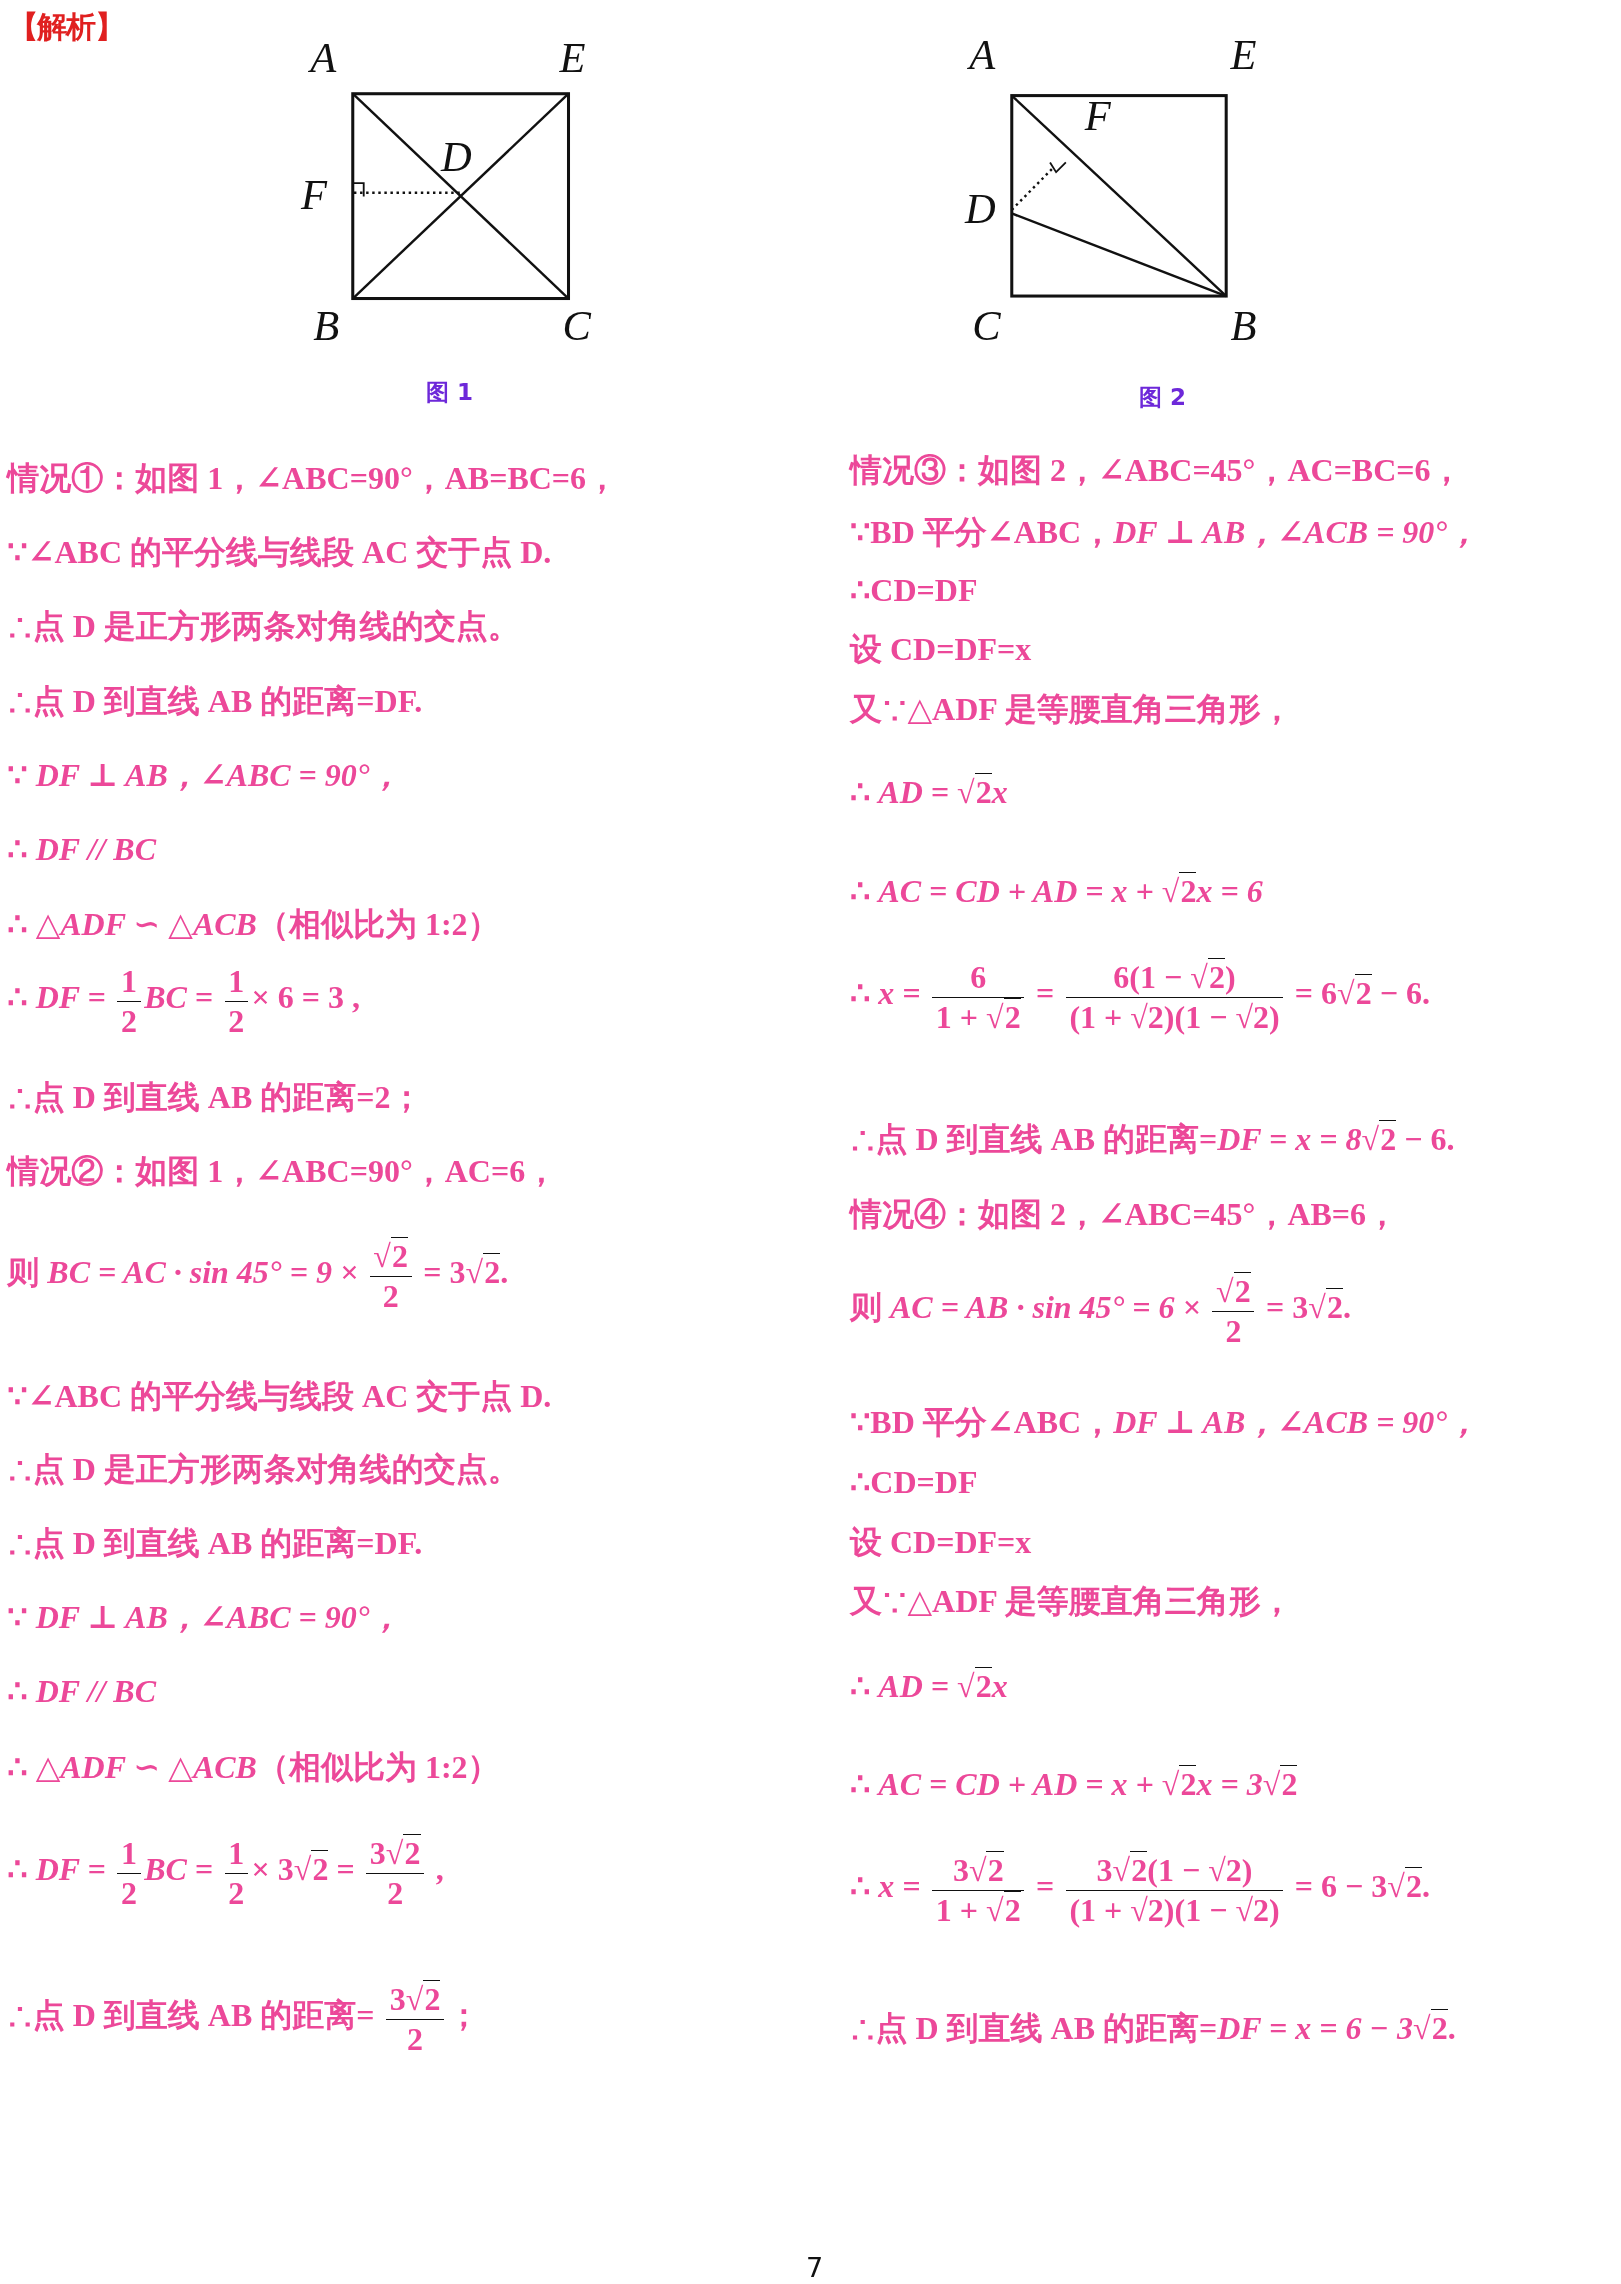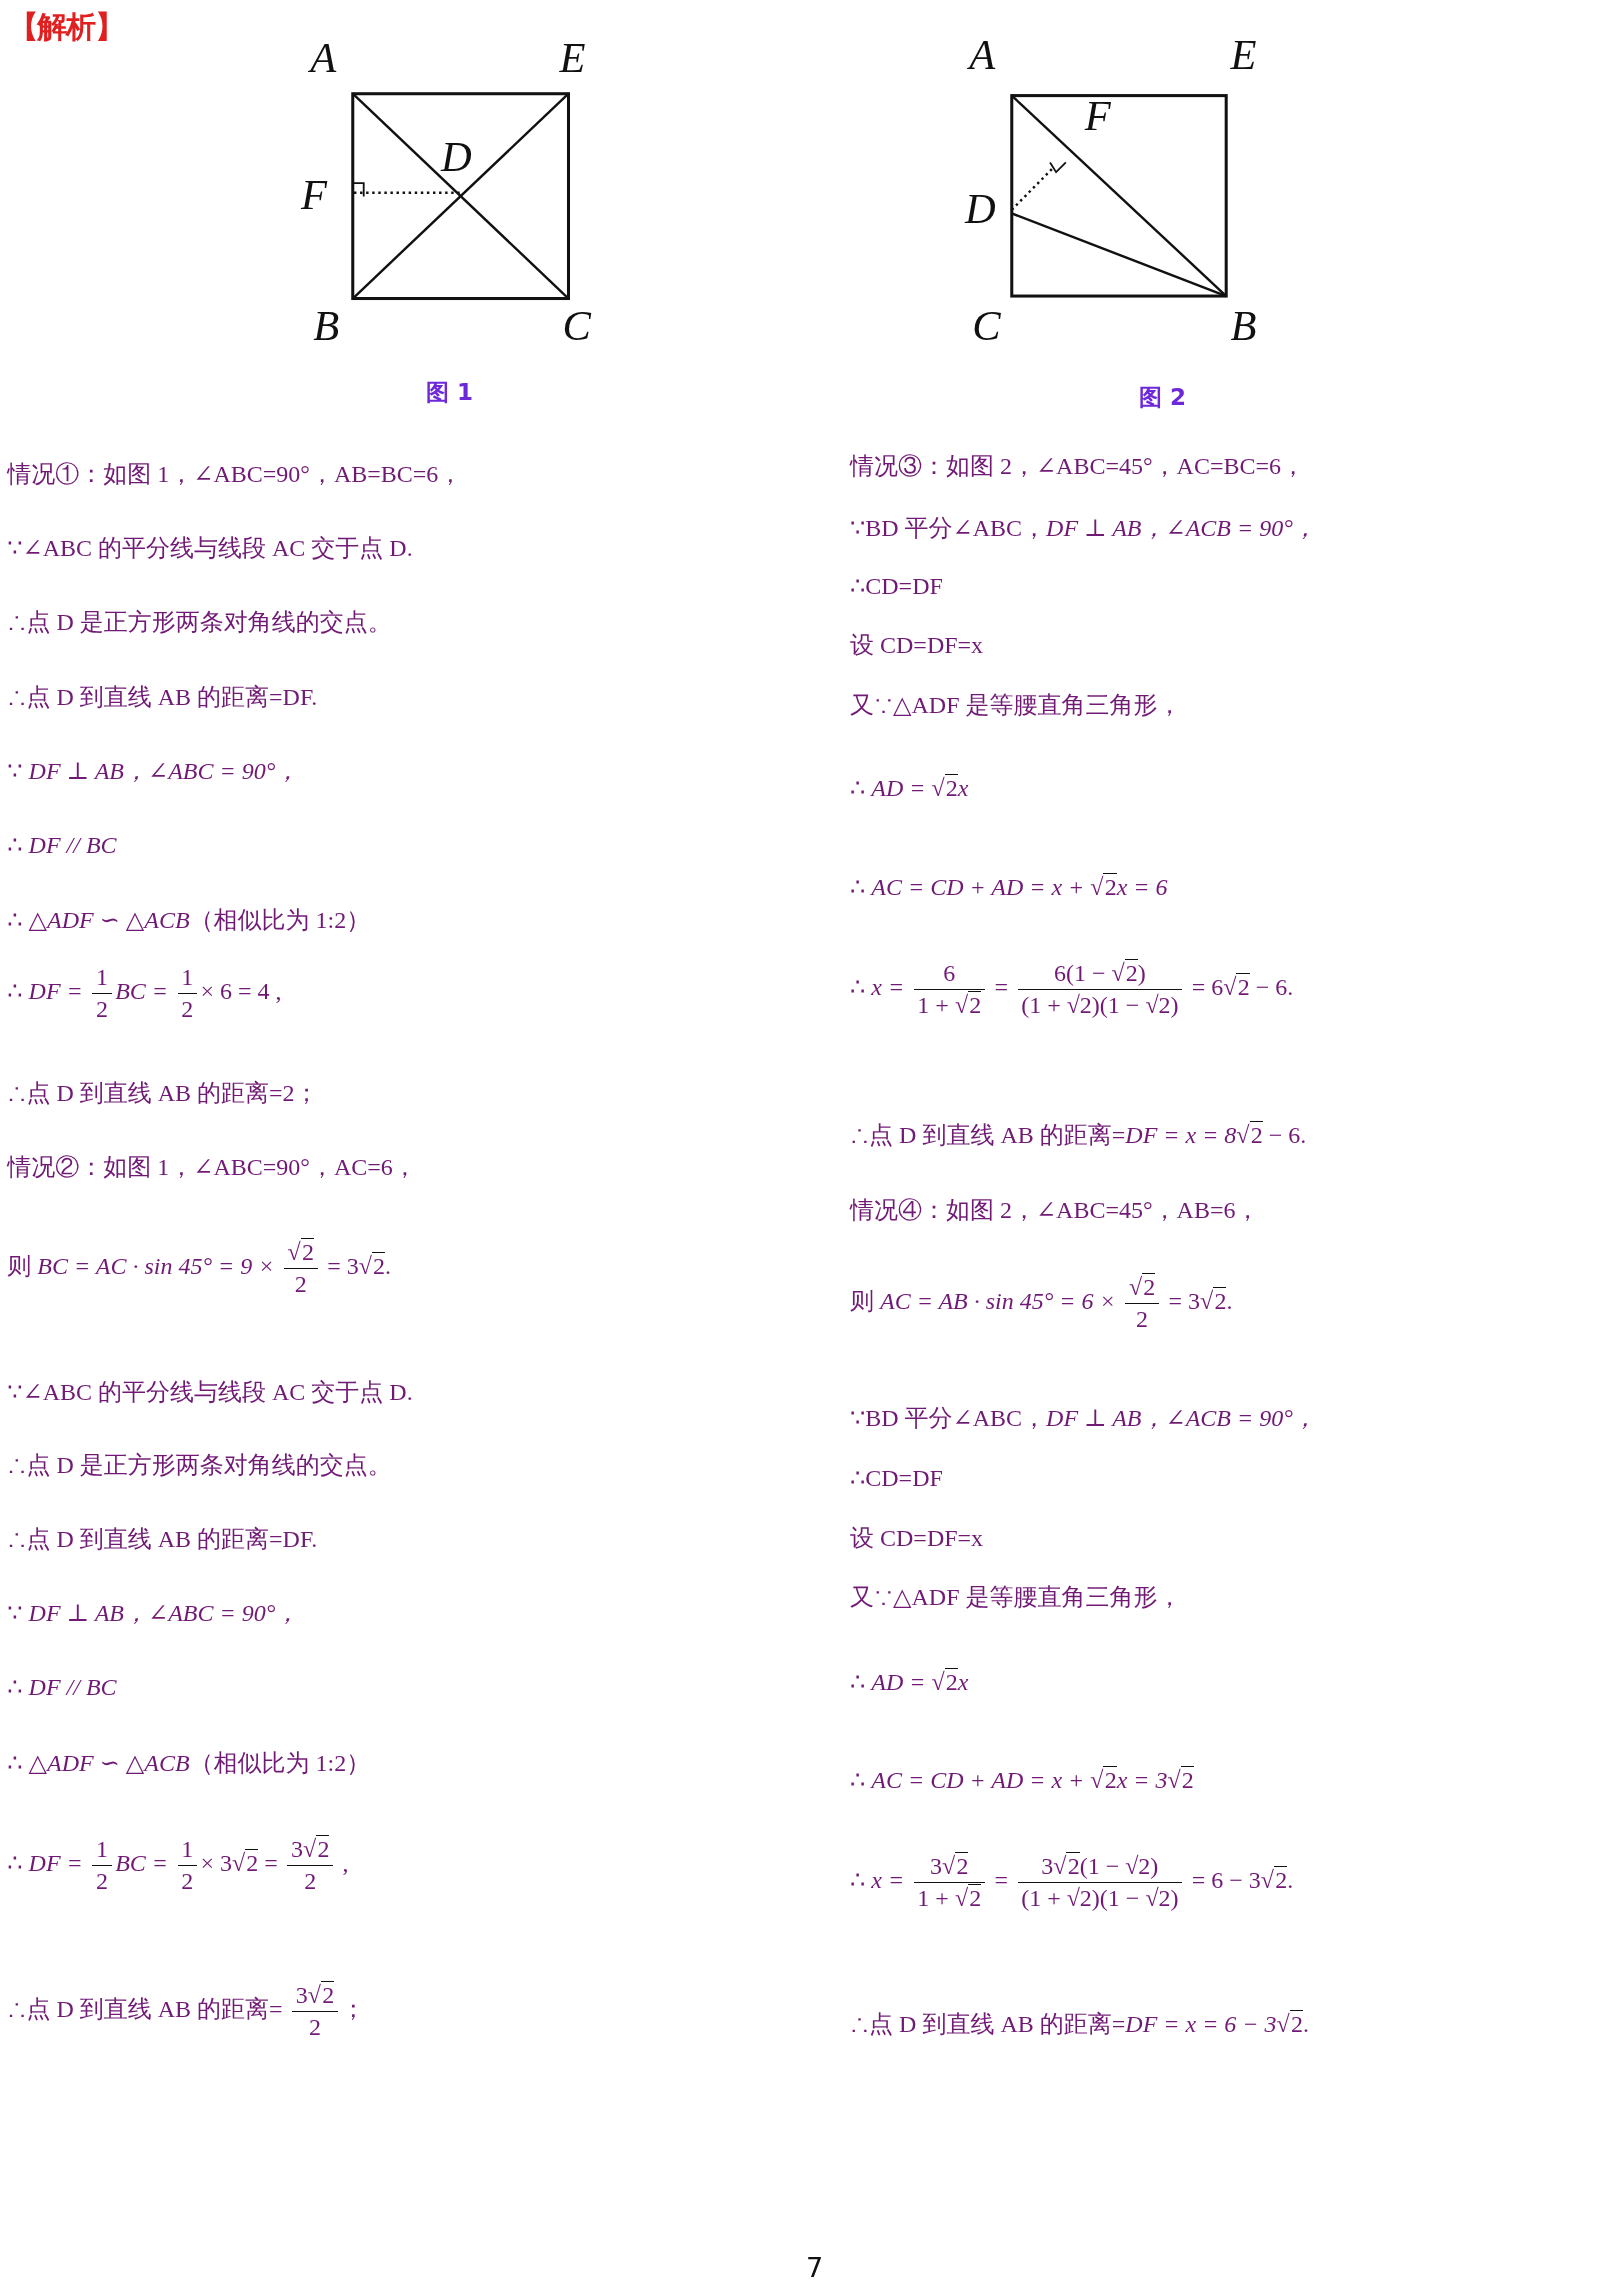--- a/index.html
+++ b/index.html
@@ -4,21 +4,21 @@
 <style>
   html, body { margin:0; padding:0; background:#ffffff; }
   body { width:1621px; height:2284px; position:relative; overflow:hidden;
          font-family:"Liberation Serif","DejaVu Serif",serif; color:#111; }
   .header { position:absolute; left:8.5px; top:7.3px; font-size:30px; font-weight:bold;
             color:#e02020; font-family:"DejaVu Sans","Liberation Sans",sans-serif; letter-spacing:-1.2px;text-align:right; }
   .fig { position:absolute; }
   .fig svg { overflow:visible; }
   .lbl { font-family:"Liberation Serif","DejaVu Serif",serif; font-style:italic; font-size:70px; fill:#111; }
   .cap { position:absolute; font-size:23px; font-family:"DejaVu Sans","Liberation Sans",sans-serif; color:#6d28d9;font-weight:bold; }
-  .line { position:absolute; white-space:nowrap; font-size:24px; line-height:1; color:#701a75; }
+  .line { position:absolute; white-space:nowrap; font-size:32px; line-height:1; color:#ec4899;font-weight:bold; }
   .m { font-style:italic; }
   .frac { display:inline-block; vertical-align:middle; text-align:center; margin:0 3.6px; }
   .frac > span { display:block; padding:0 3.6px; }
   .frac .num { border-bottom:1.8px solid #111; padding-bottom:3.6px; }
   .frac .den { padding-top:3.6px; }
   .sq { border-top:1.8px solid #111; padding-left:1.2px; }
   .pagenum { position:absolute; left:806px; top:2252px; font-size:27px;
              font-family:"DejaVu Sans","Liberation Sans",sans-serif; color:#111; }
 </style>
 </head>
@@ -63,21 +63,21 @@
 <div class="line" style="left:7.3px;top:462px;">情况①：如图 1，∠ABC=90°，AB=BC=6，</div>
 <div class="line" style="left:7.3px;top:536px;">∵∠ABC 的平分线与线段 AC 交于点 D.</div>
 <div class="line" style="left:7.3px;top:610px;">∴点 D 是正方形两条对角线的交点。</div>
 <div class="line" style="left:7.3px;top:685px;">∴点 D 到直线 AB 的距离=DF.</div>
 <div class="line" style="left:7.3px;top:759px;"><span>∵ </span><span class="m">DF ⊥ AB，∠ABC = 90°，</span></div>
 <div class="line" style="left:7.3px;top:833px;"><span>∴ </span><span class="m">DF // BC</span></div>
 <div class="line" style="left:7.3px;top:908px;"><span>∴ </span><span class="m">△ADF ∽ △ACB</span><span>（相似比为 1:2）</span></div>
 <div class="line" style="left:7.3px;top:965px;">
   <span>∴ </span><span class="m">DF = </span>
   <span class="frac"><span class="num">1</span><span class="den">2</span></span><span class="m">BC = </span>
-  <span class="frac"><span class="num">1</span><span class="den">2</span></span><span>× 6 = 4 ,</span>
+  <span class="frac"><span class="num">1</span><span class="den">2</span></span><span>× 6 = 3 ,</span>
 </div>
 <div class="line" style="left:7.3px;top:1081px;">∴点 D 到直线 AB 的距离=2；</div>
 
 <div class="line" style="left:7.3px;top:1155px;">情况②：如图 1，∠ABC=90°，AC=6，</div>
 <div class="line" style="left:7.3px;top:1240px;">
   <span>则 </span><span class="m">BC = AC · sin 45° = 9 × </span>
   <span class="frac"><span class="num">√<span class="sq">2</span></span><span class="den">2</span></span><span> = 3</span>√<span class="sq">2</span><span>.</span>
 </div>
 <div class="line" style="left:7.3px;top:1380px;">∵∠ABC 的平分线与线段 AC 交于点 D.</div>
 <div class="line" style="left:7.3px;top:1453px;">∴点 D 是正方形两条对角线的交点。</div>

